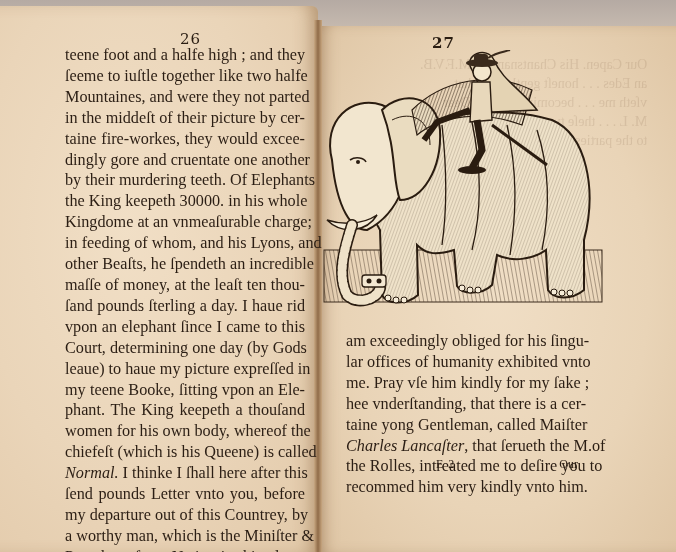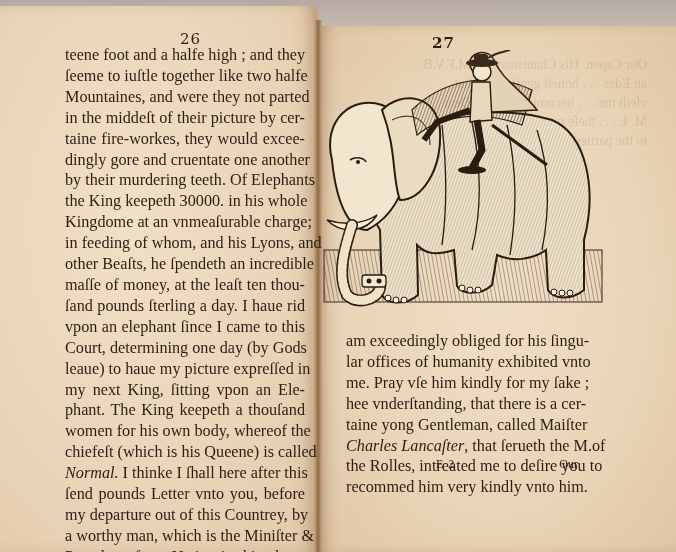--- a/index.html
+++ b/index.html
@@ -77,21 +77,21 @@
   <span class="line">by their murdering teeth. Of Elephants</span>
   <span class="line">the King keepeth 30000. in his whole</span>
   <span class="line">Kingdome at an vnmeaſurable charge;</span>
   <span class="line">in feeding of whom, and his Lyons, and</span>
   <span class="line">other Beaſts, he ſpendeth an incredible</span>
   <span class="line">maſſe of money, at the leaſt ten thou-</span>
   <span class="line">ſand pounds ſterling a day. I haue rid</span>
   <span class="line">vpon an elephant ſince I came to this</span>
   <span class="line">Court, determining one day (by Gods</span>
   <span class="line">leaue) to haue my picture expreſſed in</span>
-  <span class="line">my next King, ſitting vpon an Ele-</span>
+  <span class="line">my teene Booke, ſitting vpon an Ele-</span>
   <span class="line">phant. The King keepeth a thouſand</span>
   <span class="line">women for his own body, whereof the</span>
   <span class="line">chiefeſt (which is his Queene) is called</span>
   <span class="line"><span class="italic">Normal.</span><span> I thinke I ſhall here after this</span></span>
   <span class="line">ſend pounds Letter vnto you, before</span>
   <span class="line">my departure out of this Countrey, by</span>
   <span class="line">a worthy man, which is the Miniſter &amp;</span>
   <span class="line">Preacher of our Nation in this place,</span>
 
 </div>

